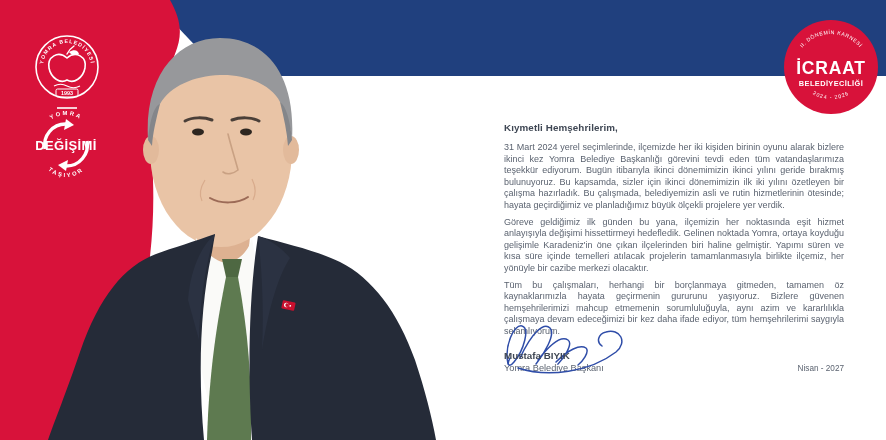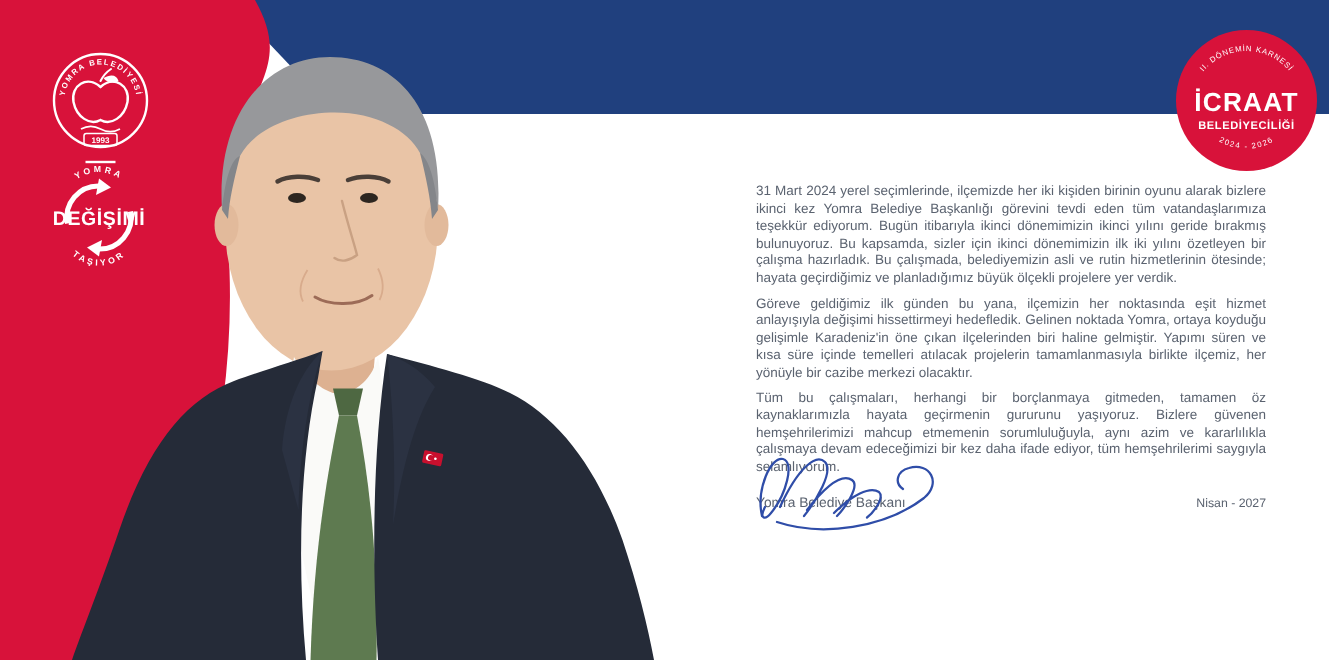--- a/index.html
+++ b/index.html
@@ -144,32 +144,34 @@
       <textPath href="#bArcT" startOffset="50%">II. DÖNEMİN KARNESİ</textPath>
     </text>
     <text x="50" y="57" font-size="17.5" font-weight="bold" letter-spacing="0.8" fill="#FFFFFF" text-anchor="middle">İCRAAT</text>
     <text x="50" y="69" font-size="7.4" font-weight="bold" letter-spacing="0.4" fill="#FFFFFF" text-anchor="middle">BELEDİYECİLİĞİ</text>
     <text font-size="5.2" letter-spacing="1" fill="#FFFFFF" text-anchor="middle">
       <textPath href="#bArcB" startOffset="50%">2024 - 2026</textPath>
     </text>
   </svg>
 
   <div class="letter">
+    <div class="greeting">Kıymetli Hemşehrilerim,</div>
     <p>31 Mart 2024 yerel seçimlerinde, ilçemizde her iki kişiden birinin oyunu alarak bizlere ikinci kez Yomra Belediye Başkanlığı görevini tevdi eden tüm vatandaşlarımıza teşekkür ediyorum. Bugün itibarıyla ikinci dönemimizin ikinci yılını geride bırakmış bulunuyoruz. Bu kapsamda, sizler için ikinci dönemimizin ilk iki yılını özetleyen bir çalışma hazırladık. Bu çalışmada, belediyemizin asli ve rutin hizmetlerinin ötesinde; hayata geçirdiğimiz ve planladığımız büyük ölçekli projelere yer verdik.</p>
     <p>Göreve geldiğimiz ilk günden bu yana, ilçemizin her noktasında eşit hizmet anlayışıyla değişimi hissettirmeyi hedefledik. Gelinen noktada Yomra, ortaya koyduğu gelişimle Karadeniz'in öne çıkan ilçelerinden biri haline gelmiştir. Yapımı süren ve kısa süre içinde temelleri atılacak projelerin tamamlanmasıyla birlikte ilçemiz, her yönüyle bir cazibe merkezi olacaktır.</p>
     <p>Tüm bu çalışmaları, herhangi bir borçlanmaya gitmeden, tamamen öz kaynaklarımızla hayata geçirmenin gururunu yaşıyoruz. Bizlere güvenen hemşehrilerimizi mahcup etmemenin sorumluluğuyla, aynı azim ve kararlılıkla çalışmaya devam edeceğimizi bir kez daha ifade ediyor, tüm hemşehrilerimi saygıyla selamlıyorum.</p>
 
     <div class="closing">
       <svg class="signature-svg" width="160" height="70" viewBox="0 0 160 70">
         <path d="M12,54 C8,36 18,14 26,16 C34,18 28,40 18,52 C14,57 10,56 14,48
                  M24,48 C36,22 48,12 54,18 C60,24 48,44 40,54
                  M42,50 C56,32 66,26 72,30 C78,34 66,50 62,54
                  M60,52 C72,40 84,34 90,38 C94,42 86,52 82,55
                  M22,58 C52,68 94,62 120,42 C132,32 124,18 110,22 C102,24 100,32 106,36" stroke="#2F4DA8" stroke-width="1.5" fill="none" stroke-linecap="round"></path>
       </svg>
+      <div class="sig-name">Mustafa BIYIK</div>
       <div class="sig-footer">
         <span class="sig-title">Yomra Belediye Başkanı</span>
         <span class="letter-date">Nisan - 2027</span>
       </div>
     </div>
   </div>
 
 </div>
 
 </body></html>

